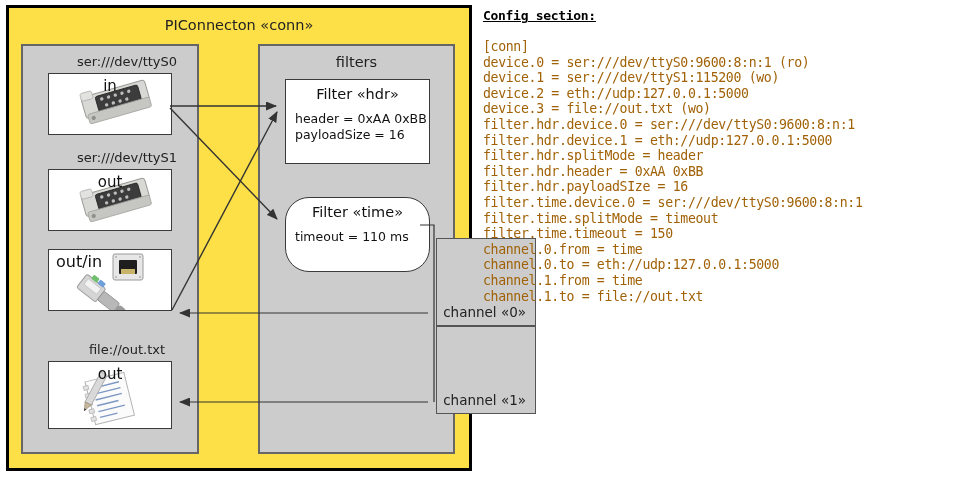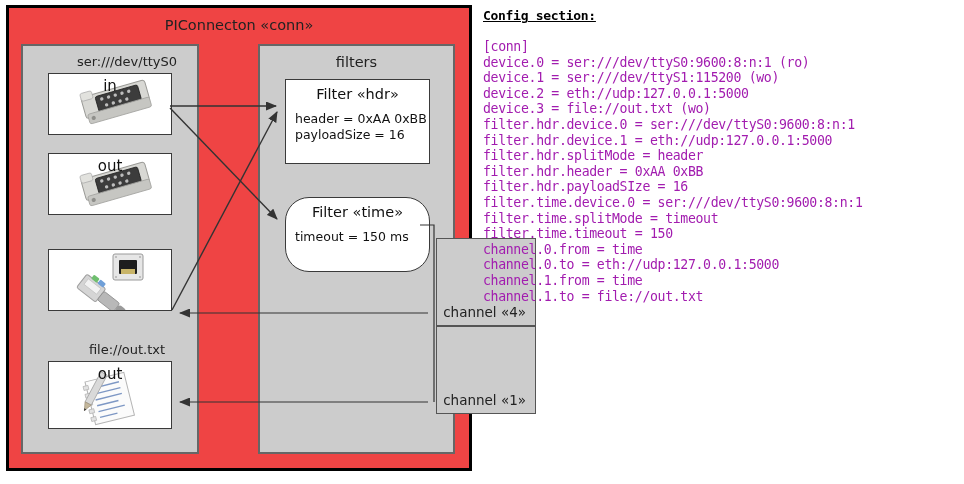--- a/index.html
+++ b/index.html
@@ -17,21 +17,21 @@
     -webkit-font-smoothing: antialiased;
   }
 
   
   #conn-container {
     position: absolute;
     left: 6px;
     top: 5px;
     width: 466px;
     height: 466px;
-    background: #ef4444;
+    background: #fde047;
     border: 3px solid #000000;
     box-sizing: border-box;
   }
   #conn-title {
     position: absolute;
     left: 0;
     top: 9px;
     width: 100%;
     text-align: center;
     font-size: 14.5px;
@@ -171,21 +171,21 @@
     font-weight: bold;
     color: #000000;
     letter-spacing: -0.3px;
     text-decoration: underline;
   }
   #config-lines {
     margin-top: 16px;
     font-family: "DejaVu Sans Mono", "Liberation Mono", monospace;
     font-size: 13.2px;
     line-height: 15.6px;
-    color: #a21caf;
+    color: #a16207;
     white-space: pre;
     letter-spacing: -0.35px;
   }
   .cfg-line { white-space: pre; }
 </style>
 </head>
 <body>
 
 <div id="conn-container">
 
@@ -216,20 +216,21 @@
               <rect x="2" y="24" width="64" height="10" rx="2" fill="#c6c6c2" stroke="#a3a39f" stroke-width="0.8"></rect>
               <circle cx="7" cy="29" r="2.1" fill="#8f8f8b"></circle>
               <rect x="0" y="2" width="12" height="8" rx="2" fill="#e2e2de" stroke="#aaa" stroke-width="0.7"></rect>
             </g>
           </svg>
         </div>
       </div>
     </div>
 
     <div class="device-block" style="left:0px; top:104px; width:174px;">
+      <div class="device-label">ser:///dev/ttyS1</div>
       <div class="device-box" style="margin:3px auto 0 auto; width:124px; height:62px;">
         <div class="device-dir">out</div>
         <div class="icon-wrap">
           <svg width="124" height="62" viewBox="0 0 124 62">
             <g transform="translate(30,20) rotate(-16)">
               <rect x="0" y="6" width="66" height="22" rx="3" fill="#d8d8d4" stroke="#9a9a96" stroke-width="1"></rect>
               <rect x="14" y="9" width="44" height="16" rx="2" fill="#3c3c3c" stroke="#222" stroke-width="0.8"></rect>
               <g fill="#bdbdbd">
                 <circle cx="20" cy="13" r="1.7"></circle>
                   <circle cx="27" cy="13" r="1.7"></circle>
@@ -245,20 +246,21 @@
               <circle cx="7" cy="29" r="2.1" fill="#8f8f8b"></circle>
               <rect x="0" y="2" width="12" height="8" rx="2" fill="#e2e2de" stroke="#aaa" stroke-width="0.7"></rect>
             </g>
           </svg>
         </div>
       </div>
     </div>
 
     <div class="device-block" style="left:-9px; top:200px; width:192px;">
       <div class="device-box" style="margin:3px auto 0 auto; width:124px; height:62px;">
+        <div class="device-dir left-dir">out/in</div>
         <div class="icon-wrap">
           <svg width="124" height="62" viewBox="0 0 124 62">
             <rect x="64" y="4" width="30" height="26" rx="2" fill="#e6e6e6" stroke="#9a9a9a" stroke-width="1"></rect>
             <rect x="70" y="10" width="18" height="14" rx="1" fill="#1e1e1e"></rect>
             <rect x="72" y="19" width="14" height="5" fill="#c8b468"></rect>
             <circle cx="67" cy="7" r="1" fill="#b0b0b0"></circle>
             <circle cx="91" cy="7" r="1" fill="#b0b0b0"></circle>
             <circle cx="67" cy="27" r="1" fill="#b0b0b0"></circle>
             <circle cx="91" cy="27" r="1" fill="#b0b0b0"></circle>
             <g transform="translate(38,24) rotate(38)">
@@ -316,26 +318,26 @@
       <div class="filter-title">Filter «hdr»</div>
       <div class="filter-props">
         <div>header = 0xAA 0xBB</div>
         <div>payloadSize = 16</div>
       </div>
     </div>
 
     <div class="filter-box" style="left:25px; top:151px; width:145px; height:75px;border-radius:24px;">
       <div class="filter-title">Filter «time»</div>
       <div class="filter-props">
-        <div>timeout = 150 ms</div>
+        <div>timeout = 110 ms</div>
       </div>
     </div>
 
     <div class="channel-box" style="left:176px; top:192px; width:100px; height:88px;">
-      <div class="channel-label">channel «4»</div>
+      <div class="channel-label">channel «0»</div>
     </div>
 
     <div class="channel-box" style="left:176px; top:280px; width:100px; height:88px;">
       <div class="channel-label">channel «1»</div>
     </div>
   </div>
 </div>
 
 <svg id="arrow-layer">
   <defs>

